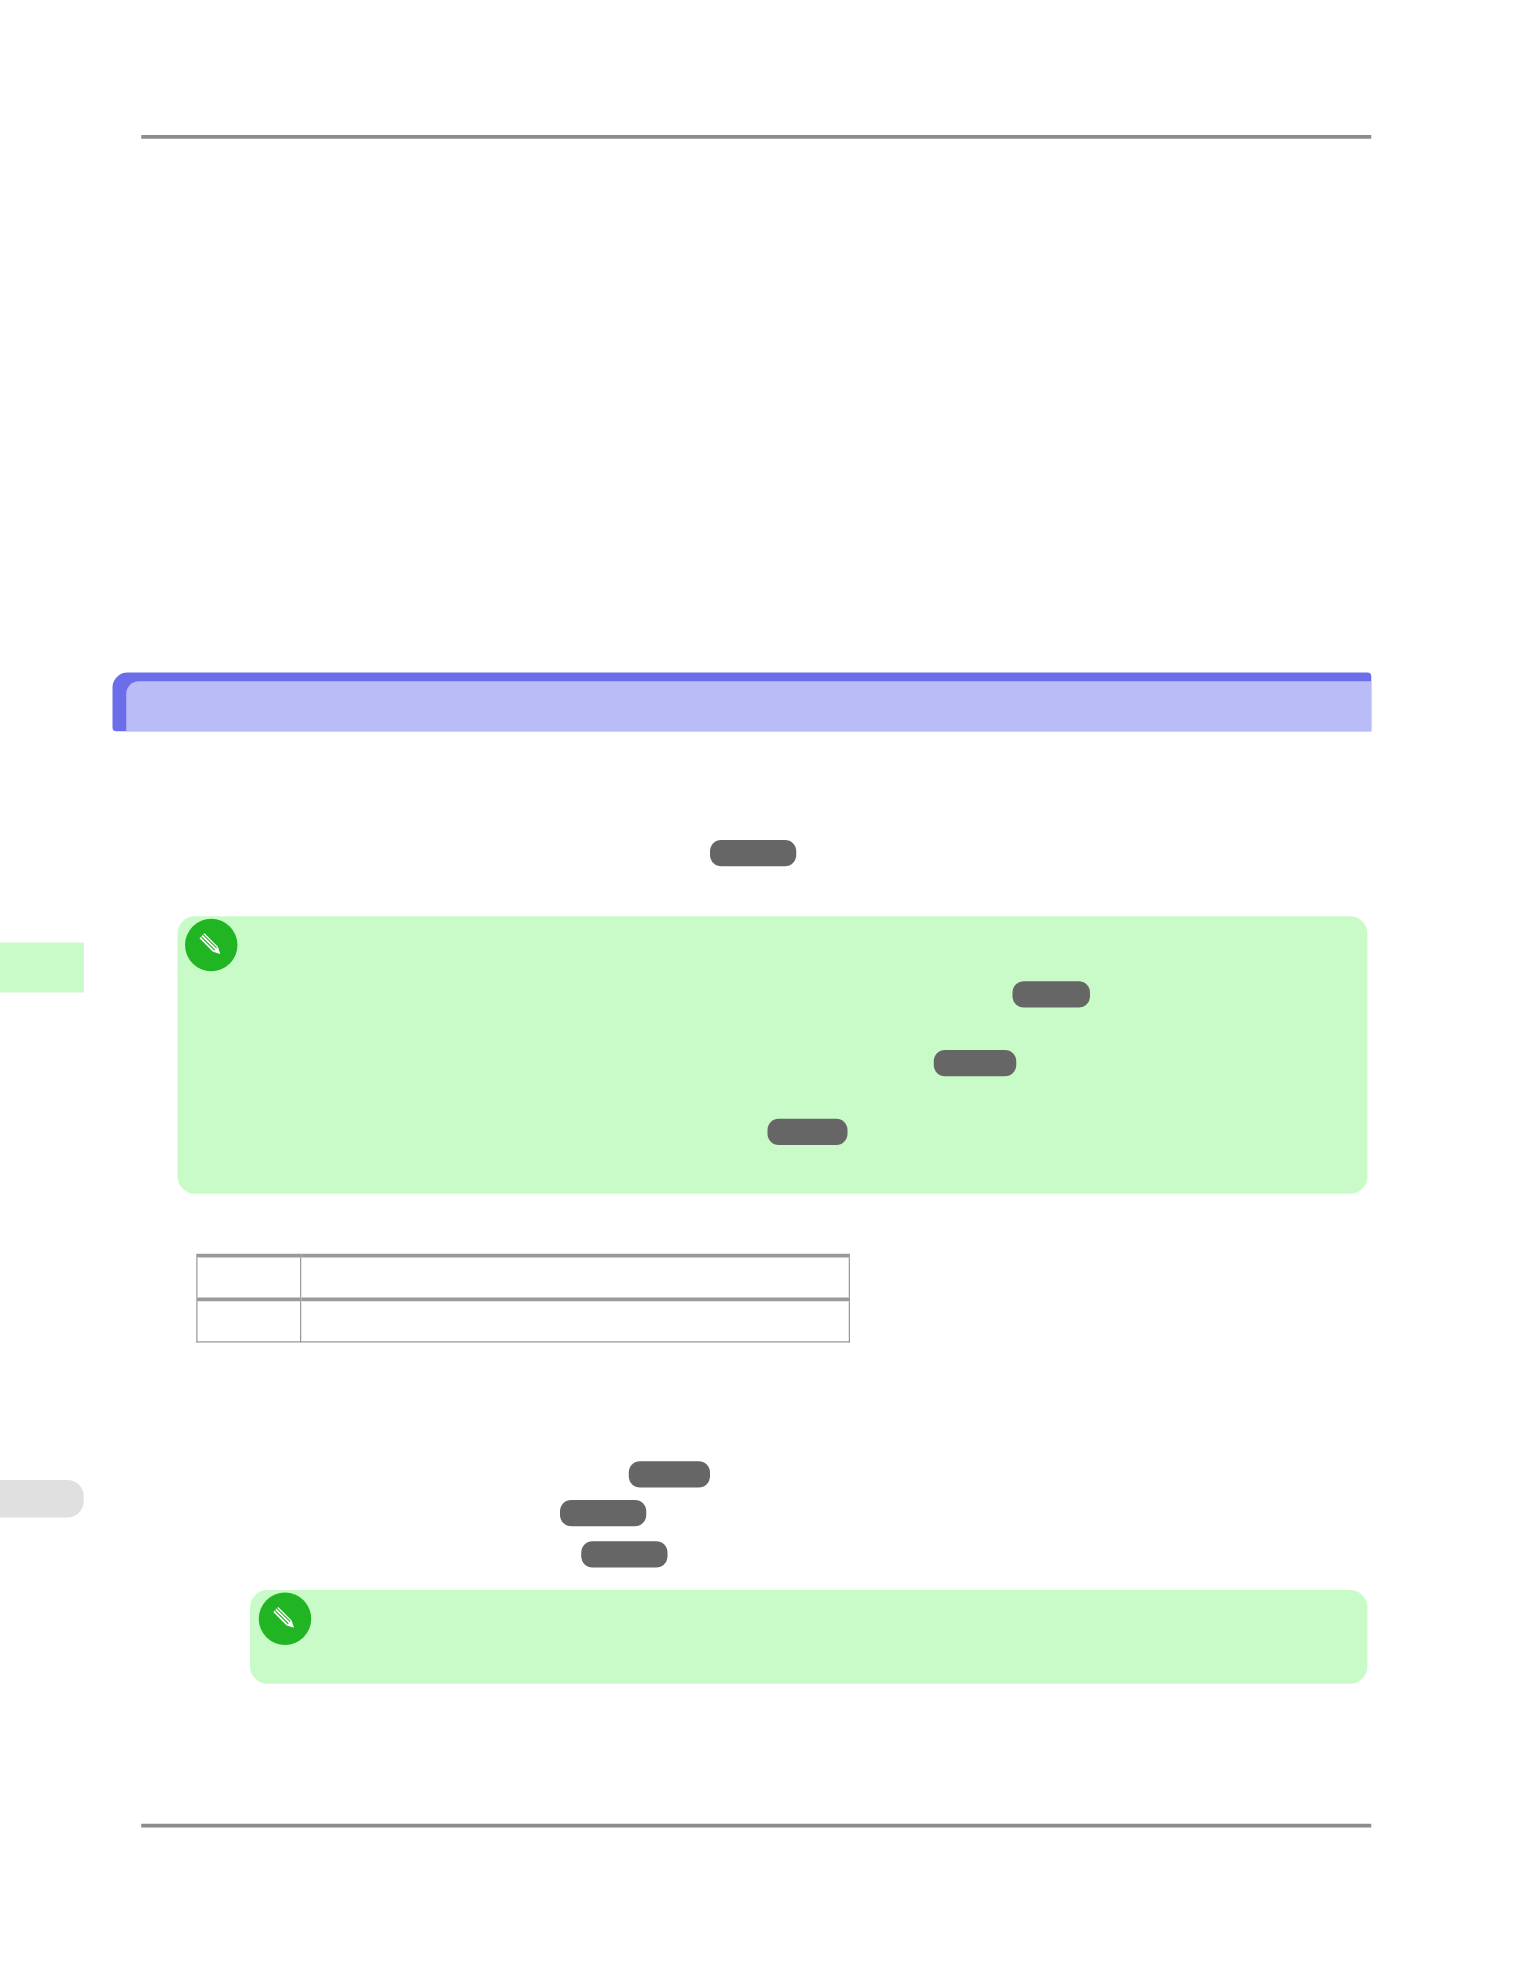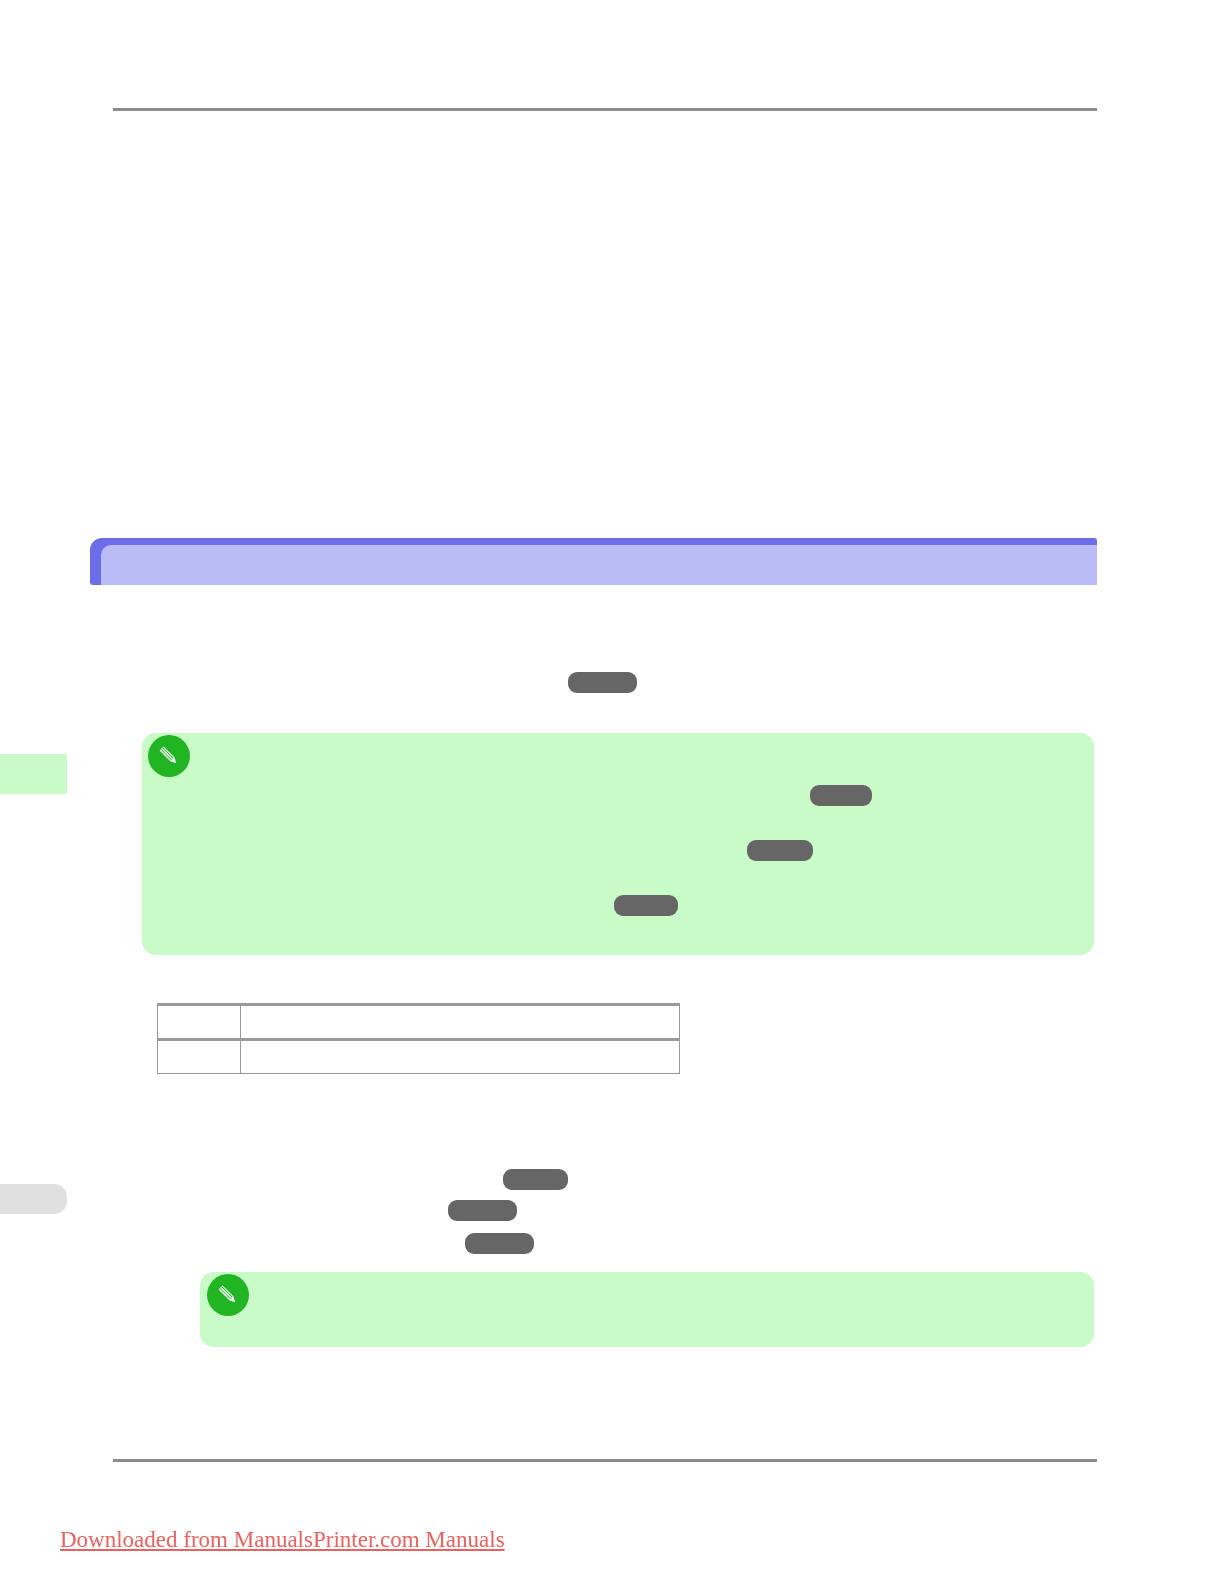--- a/index.html
+++ b/index.html
@@ -233,15 +233,14 @@
         <rect x="11.2" y="3.5" width="5.6" height="15.2" fill="#ffffff"></rect>
         <rect x="12.6" y="3.5" width="0.9" height="15.2" fill="#22b523"></rect>
         <rect x="14.9" y="3.5" width="0.9" height="15.2" fill="#22b523"></rect>
         <polygon points="11.2,18.7 16.8,18.7 14,24.2" fill="#ffffff"></polygon>
       </g>
     </svg>
   </div>
 
   <div class="rule footer"></div>
   <div class="footer-page-num"></div>
-  <a class="download-link" href="#">Downloaded from ManualsPrinter.com Manuals</a>
 
 </div>
 
 </body></html>

